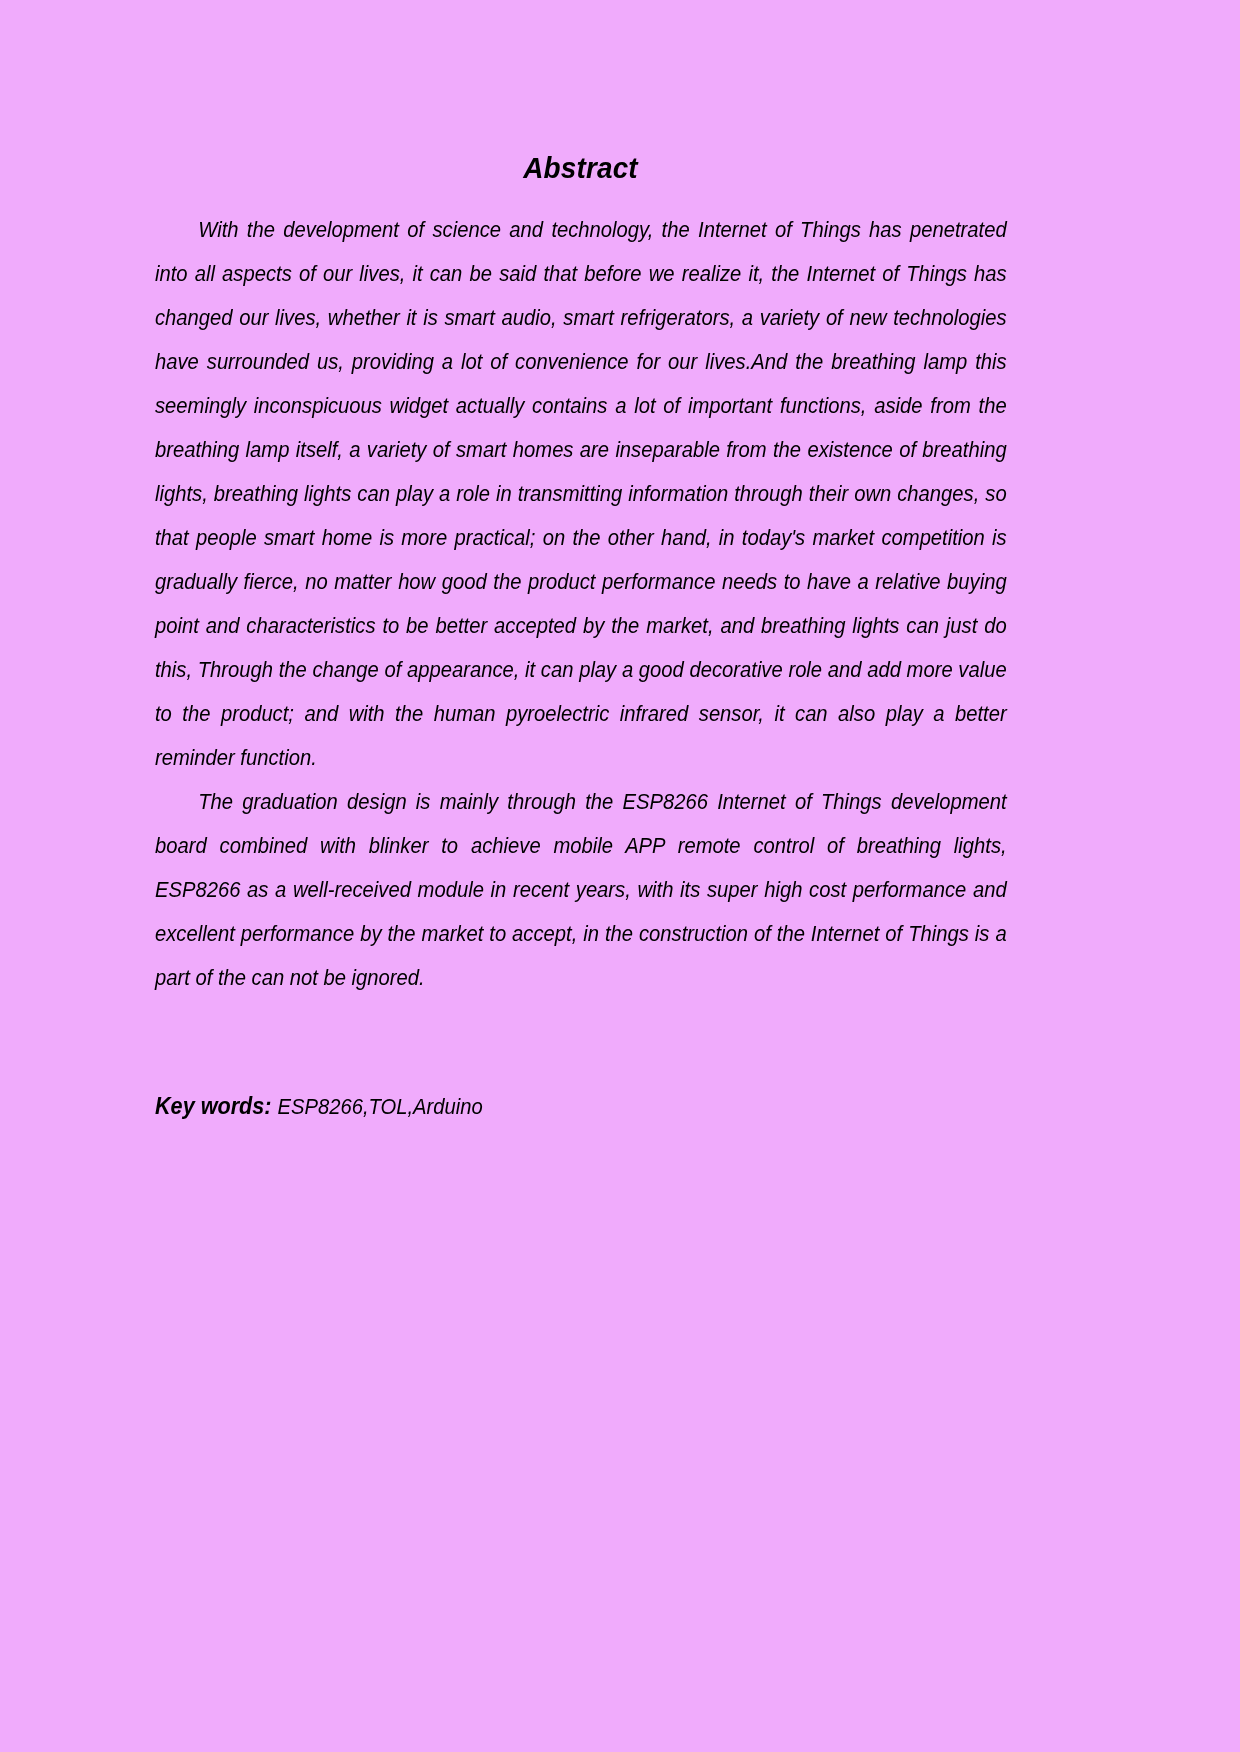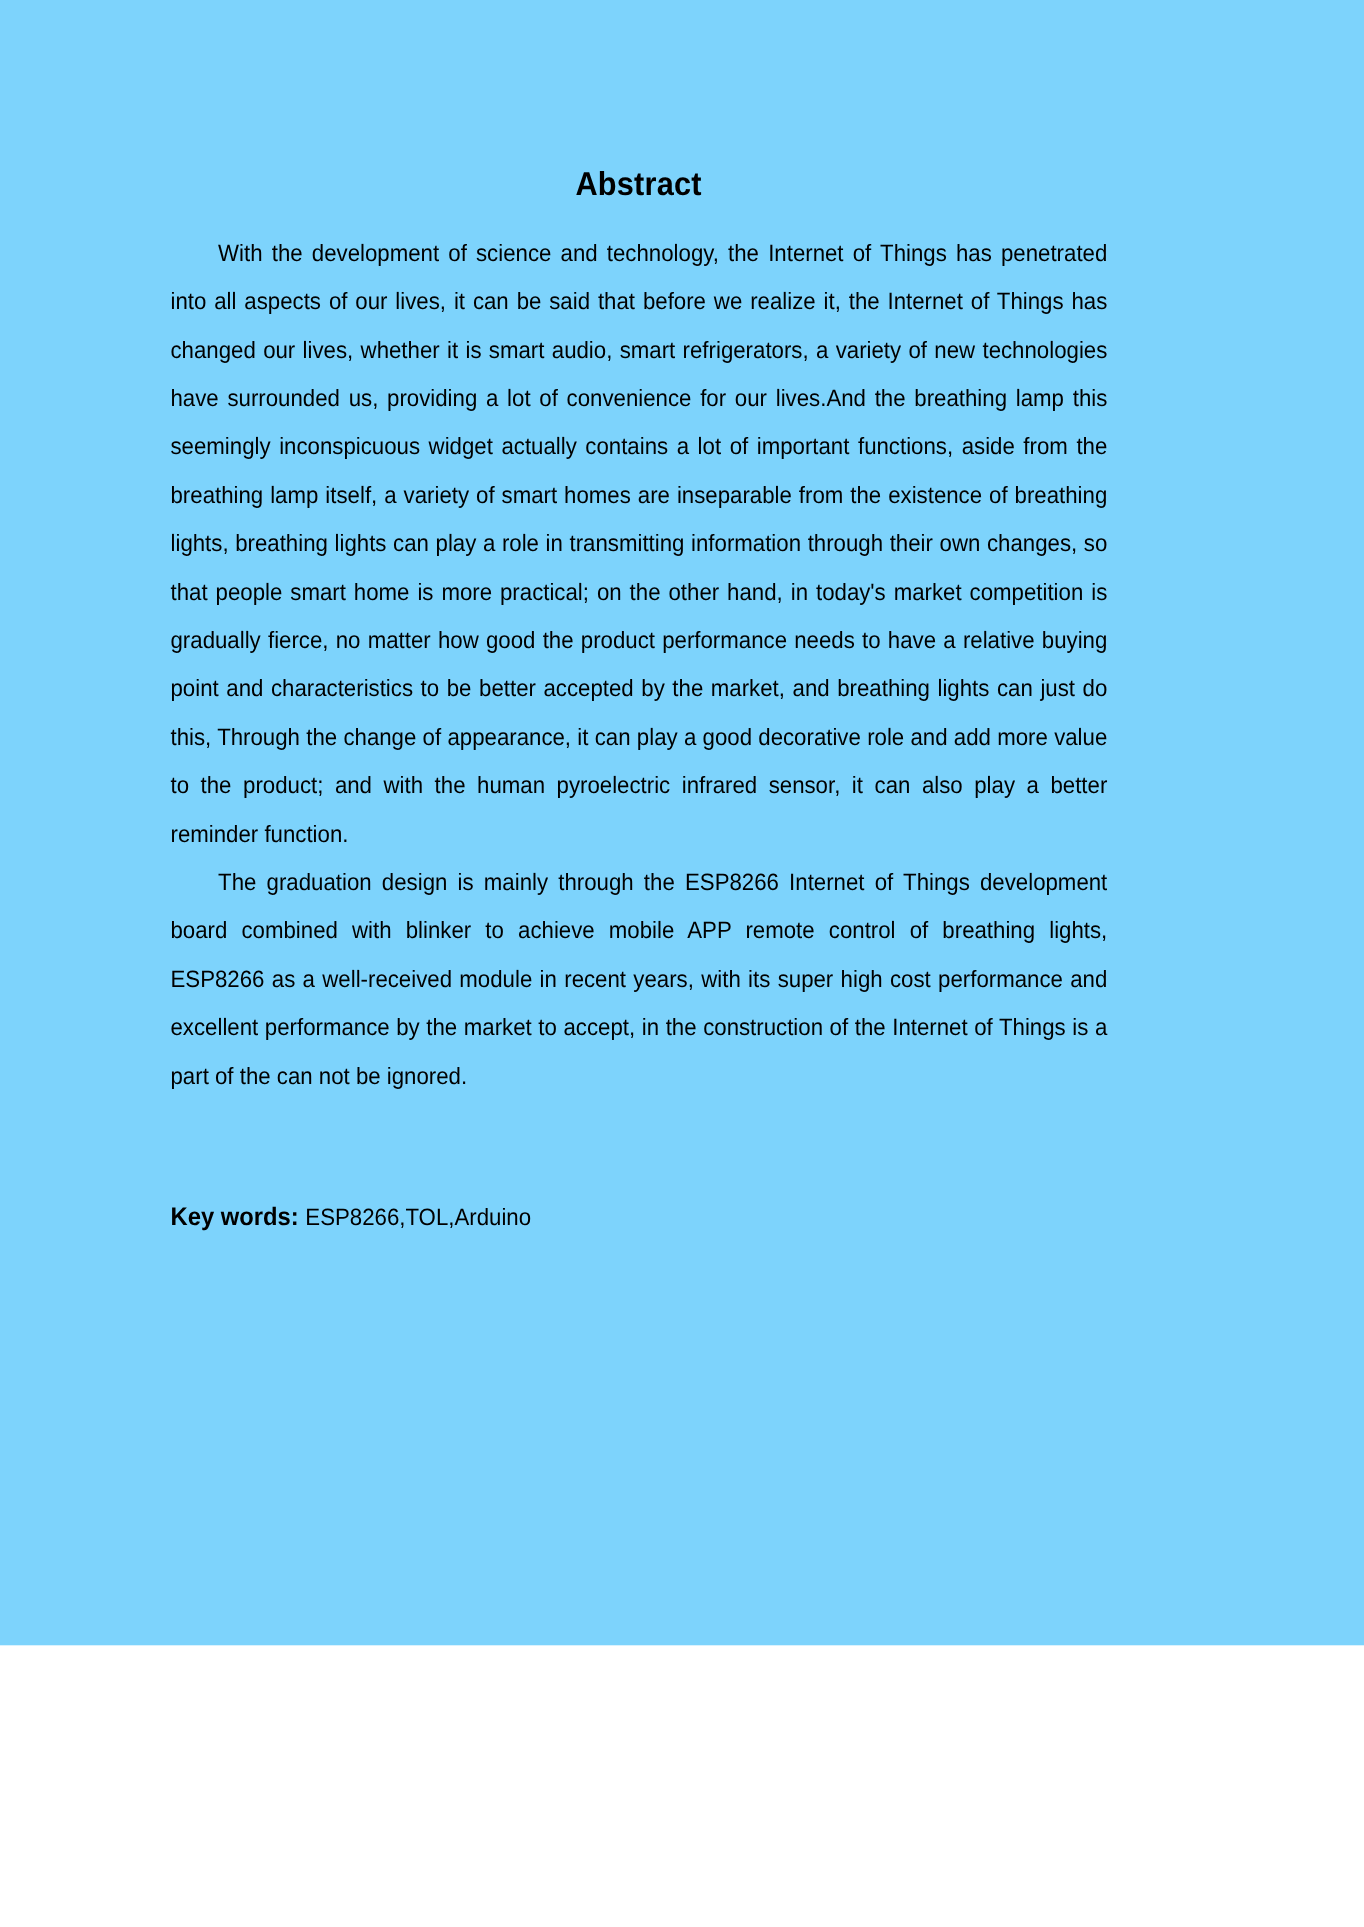--- a/index.html
+++ b/index.html
@@ -10,24 +10,25 @@
   }
 
   body {
     font-family: "Liberation Sans", "DejaVu Sans", sans-serif;
     color: #000000;
   }
 
   .page {
     position: relative;
     width: 1240px;
-    height: 1496px;
-    background: #7dd3fc;
+    height: 1752px;
+    background: #f0abfc;
     overflow: hidden;
     box-sizing: border-box;
+    font-style: italic;
   }
 
   .content {
     position: absolute;
     left: 155px;
     top: 150px;
     width: 851px;
   }
 
   .doc-title {

